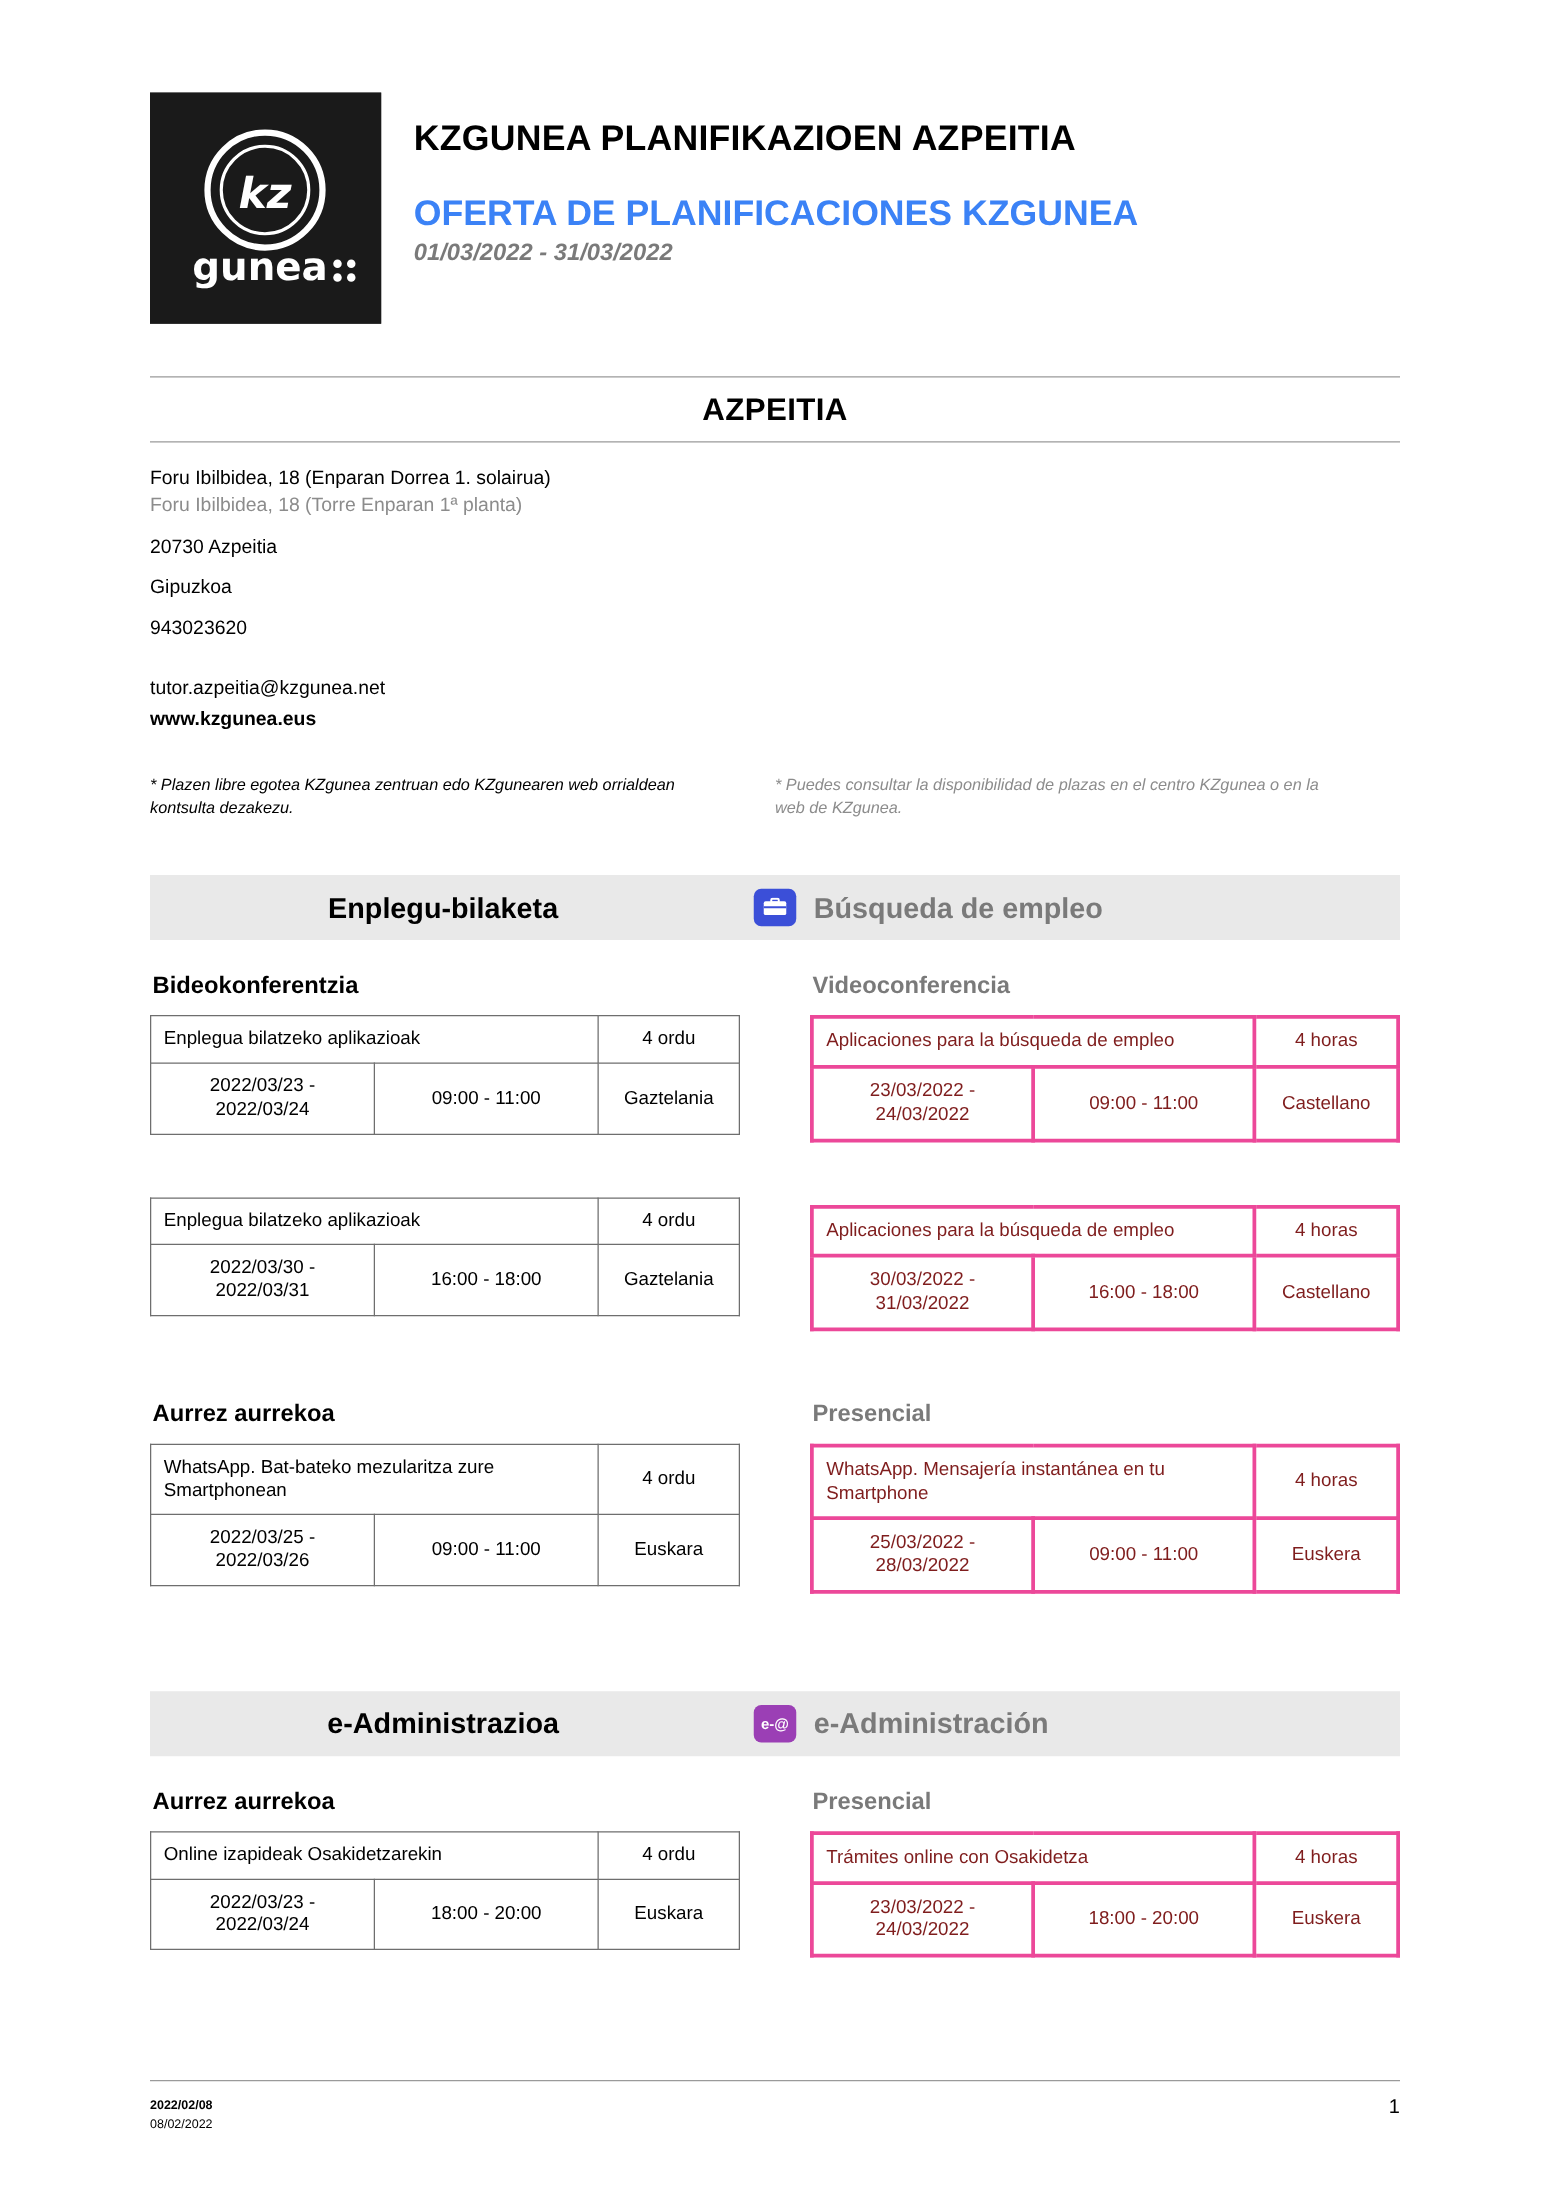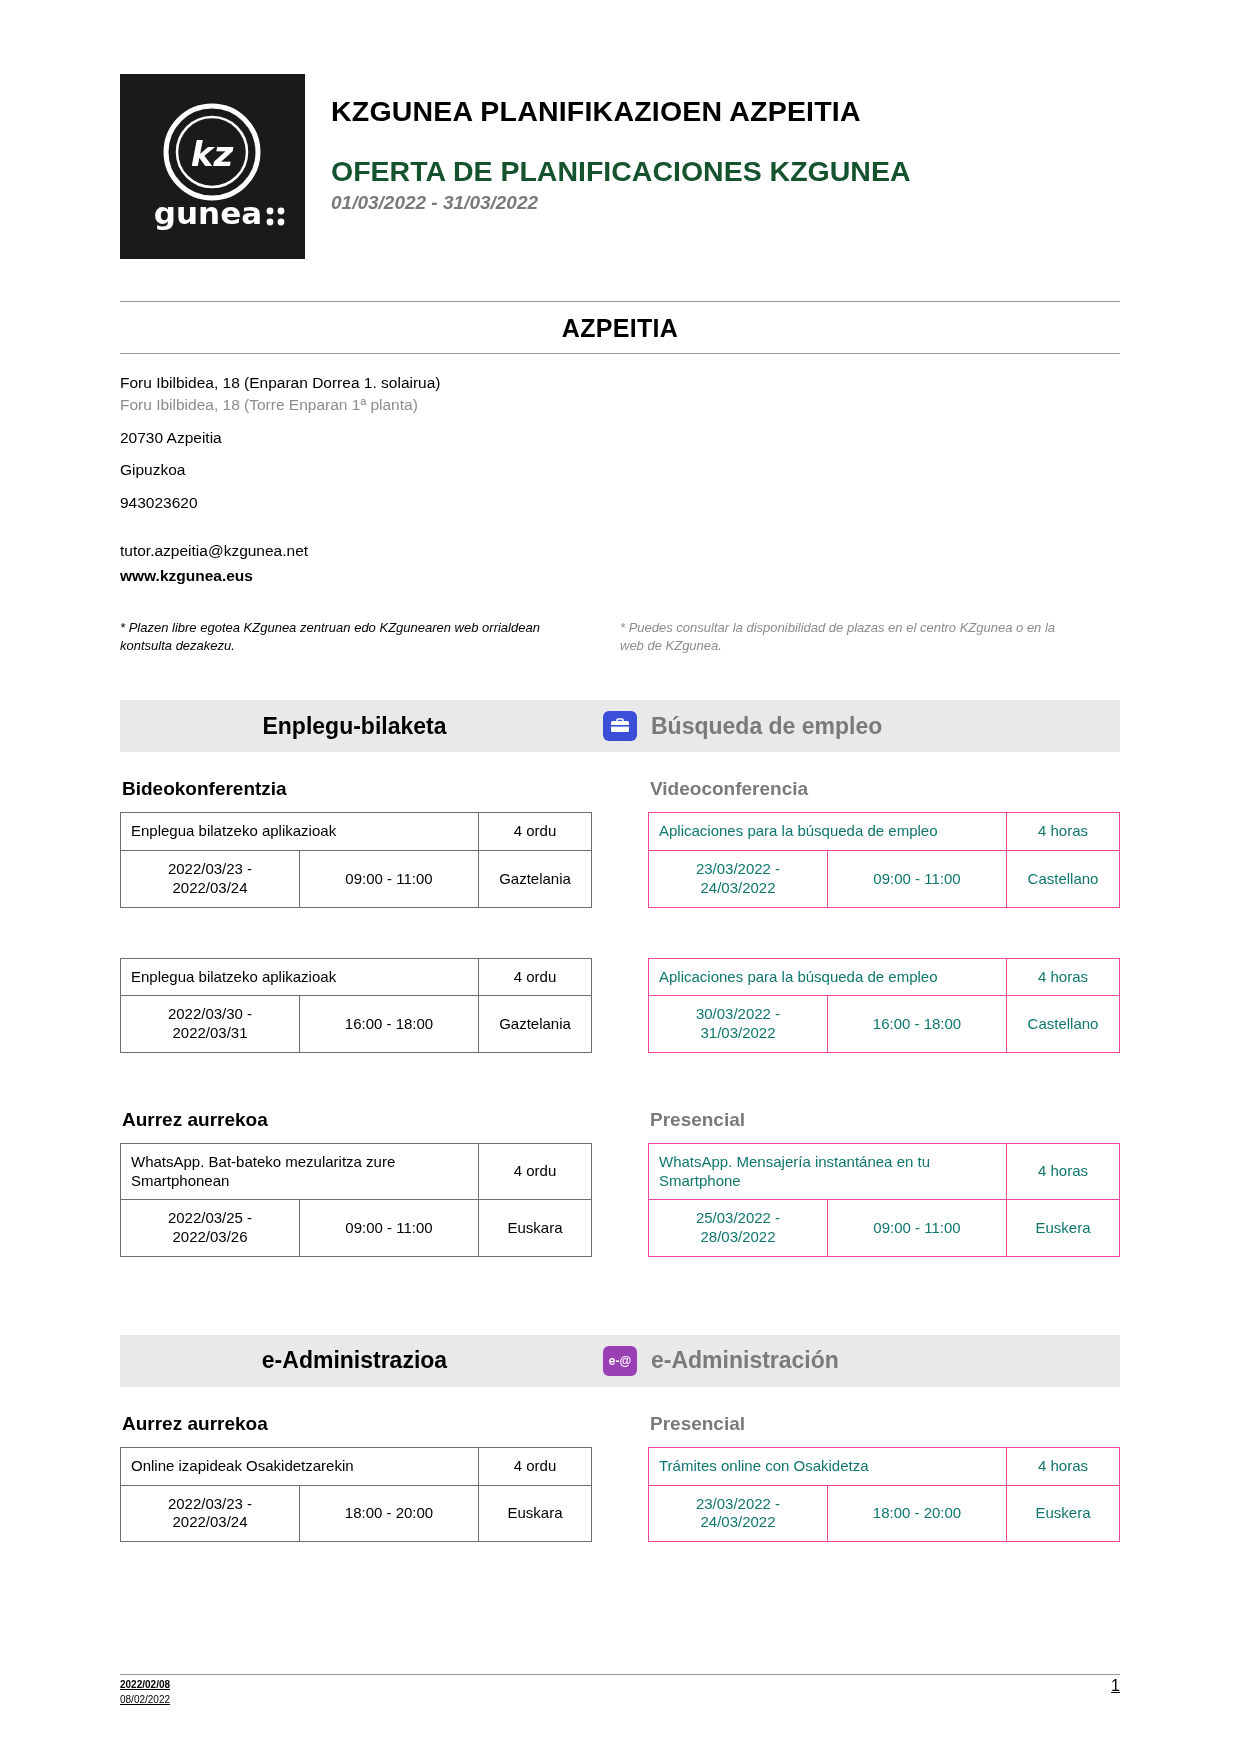--- a/index.html
+++ b/index.html
@@ -51,21 +51,21 @@
   .subtitle-eu {
     font-size: 19px;
     font-weight: bold;
     font-style: italic;
     color: #000;
     margin-top: 4px;
   }
   .title-es {
     font-size: 28.5px;
     font-weight: bold;
-    color: #14532d;
+    color: #3b82f6;
     margin-top: 28px;
     line-height: 1.12;
   }
   .subtitle-es {
     font-size: 19px;
     font-weight: bold;
     font-style: italic;
     color: #7a7a7a;
     margin-top: 4px;
   }
@@ -178,42 +178,41 @@
     table-layout: fixed;
   }
   table.course td {
     border: 1px solid #6e6e6e;
     font-size: 15px;
     padding: 9px 10px;
     vertical-align: middle;
     line-height: 1.25;
   }
   table.course.es td {
-    border: 1px solid #ec4899;
-    color: #0f766e;
+    border: 3px solid #ec4899;
+    color: #7f1d1d;
   }
   td.name { text-align: left; }
   td.hours { text-align: center; width: 92px; }
   td.dates { text-align: center; }
   td.time  { text-align: center; width: 118px; }
   td.lang  { text-align: center; width: 92px; }
   .spacer-block { height: 28px; }
 
   
   .footer {
     position: absolute;
     left: 120px;
     right: 120px;
     bottom: 48px;
     border-top: 1px solid #9a9a9a;
-    padding-top: 2px;
+    padding-top: 12px;
     display: flex;
     justify-content: space-between;
     align-items: flex-start;
-    text-decoration: underline;
   }
   .footer-dates {
     font-size: 10px;
     font-weight: bold;
     line-height: 1.5;
   }
   .footer-dates .es { font-weight: normal; }
   .footer-page { font-size: 16px; }
 </style>
 </head>

